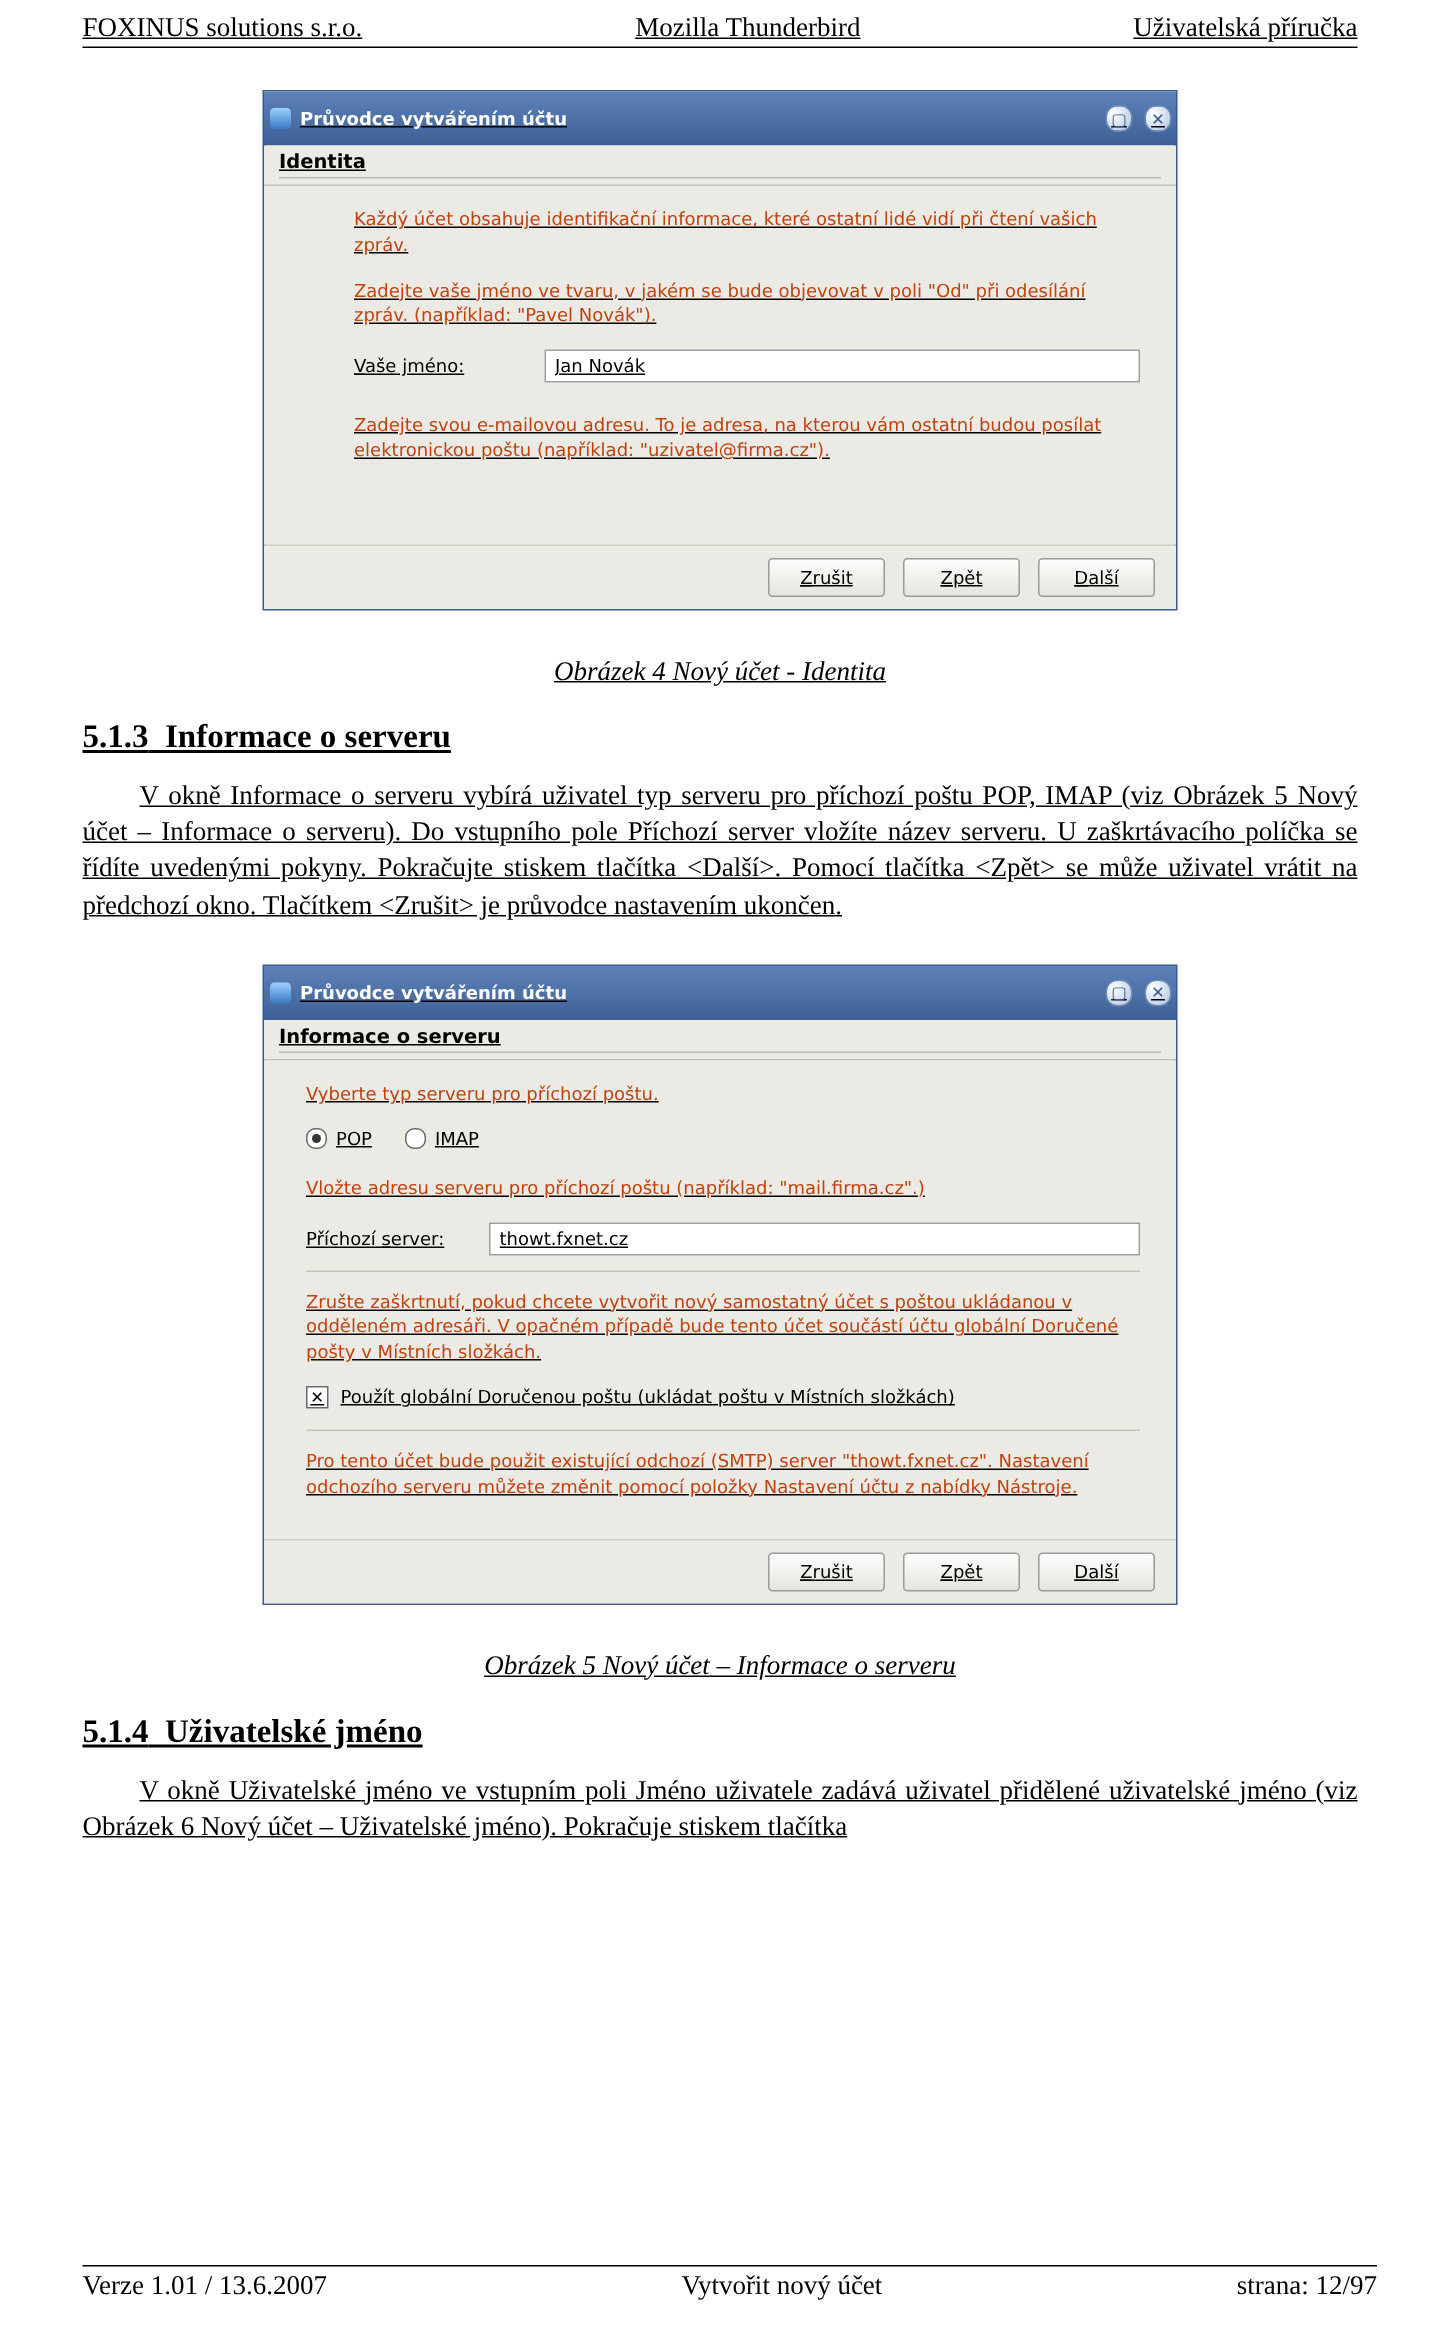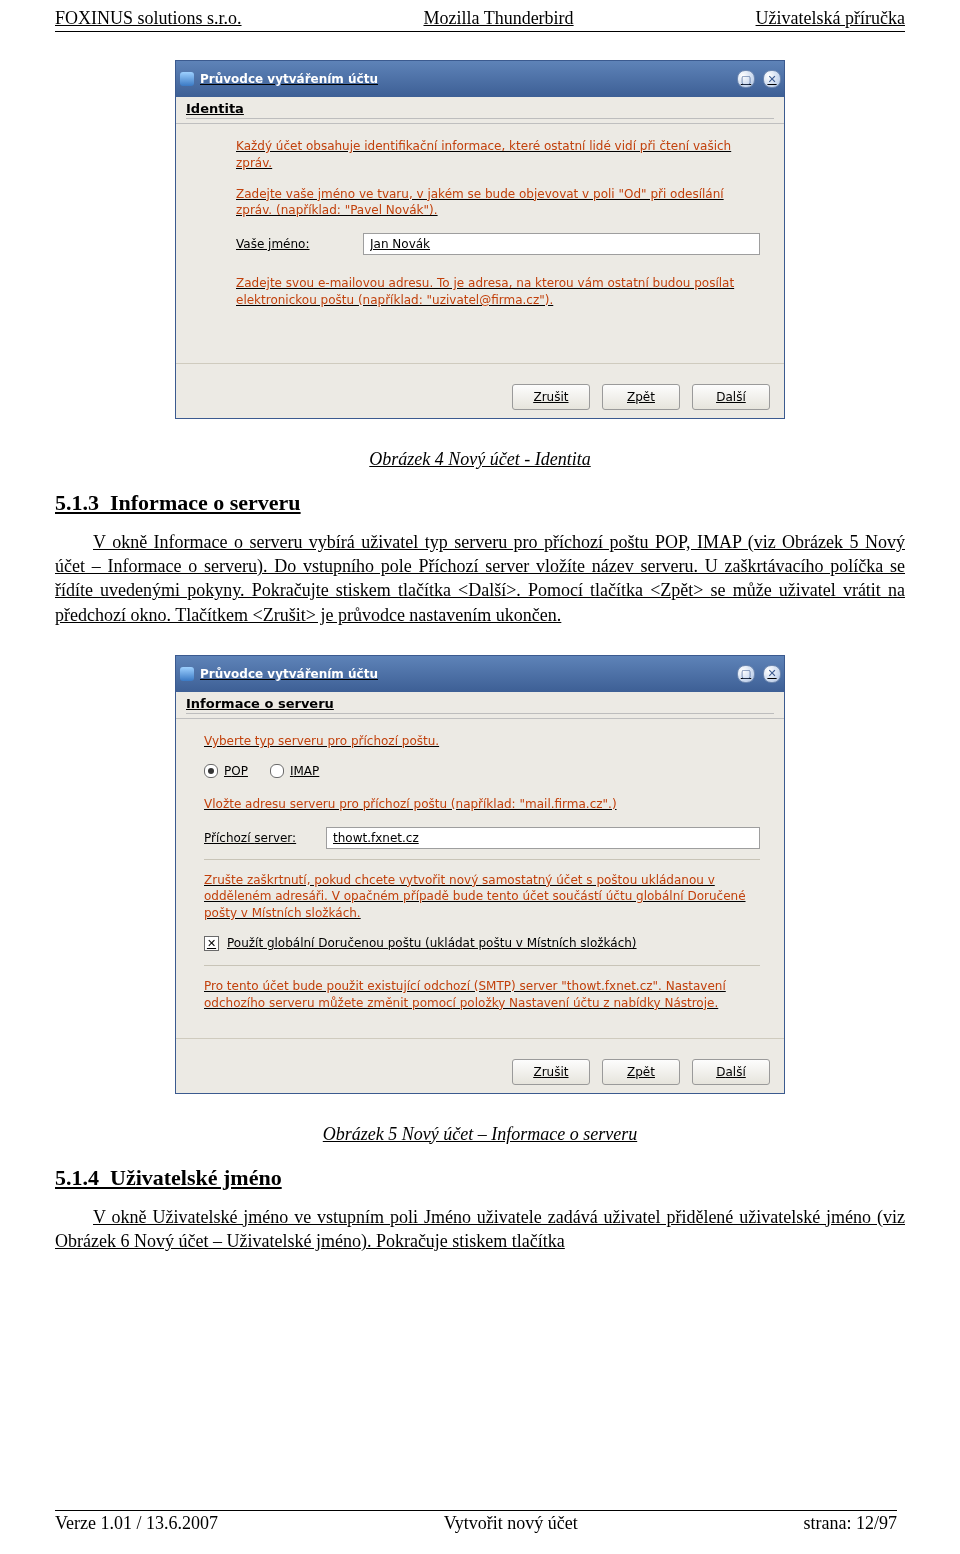--- a/index.html
+++ b/index.html
@@ -22,21 +22,21 @@
     display: flex;
     justify-content: space-between;
     border-bottom: 1px solid #000;
     padding: 8px 0 2px 0;
     font-size: 18px;
   }
   .page-footer {
     position: absolute;
     bottom: 20px;
     left: 55px;
-    right: 63px;
+    right: 42px;
     display: flex;
     justify-content: space-between;
     border-top: 1px solid #000;
     padding-top: 2px;
     font-size: 18px;
   }
   .caption {
     text-align: center;
     font-style: italic;
     font-size: 18px;
@@ -144,21 +144,20 @@
   .btn {
     min-width: 78px;
     height: 26px;
     border: 1px solid #9a9a9a;
     border-radius: 3px;
     background: linear-gradient(#fdfdfd, #e6e4dc);
     font-size: 12px;
     font-family: inherit;
     padding: 0 14px;
     cursor: pointer;
-    margin-top: 12px;
   }
   .btn .u { text-decoration: underline; }
   .opt-row {
     display: flex;
     align-items: flex-end;
     gap: 22px;
     margin: 6px 0 18px 0;
   }
   .radio-wrap {
     display: flex; align-items: center; gap: 6px; font-size: 12px;

